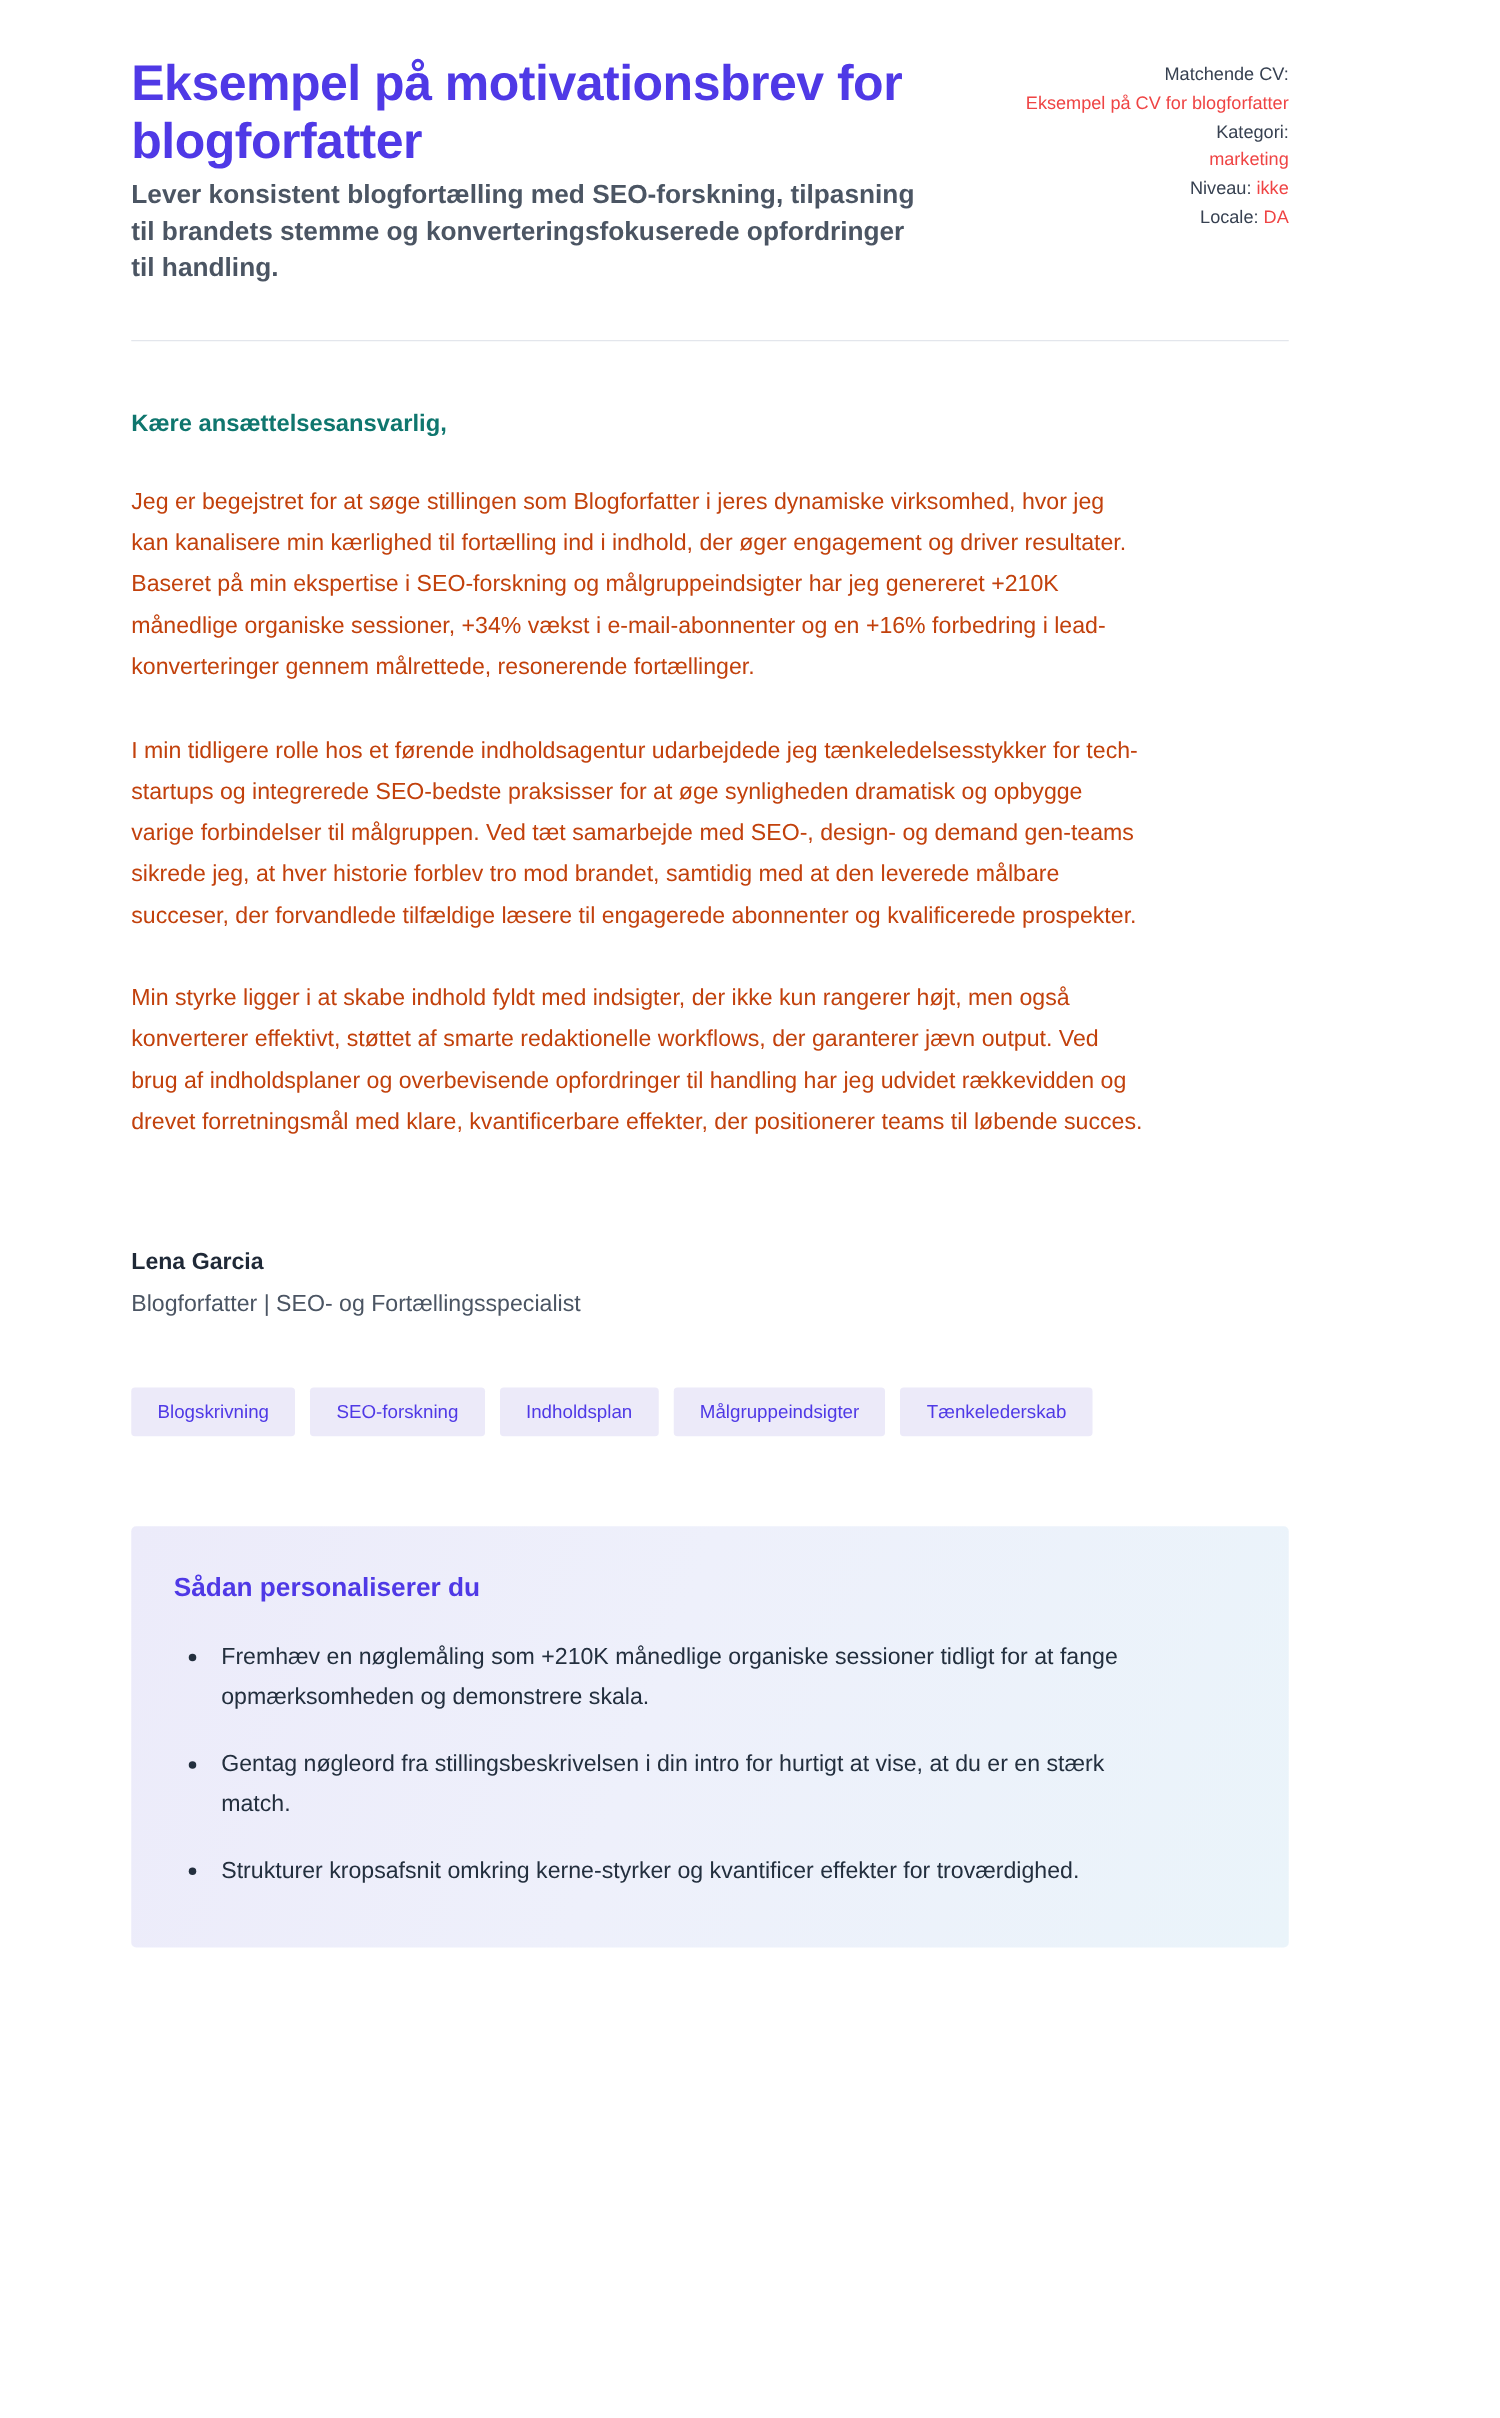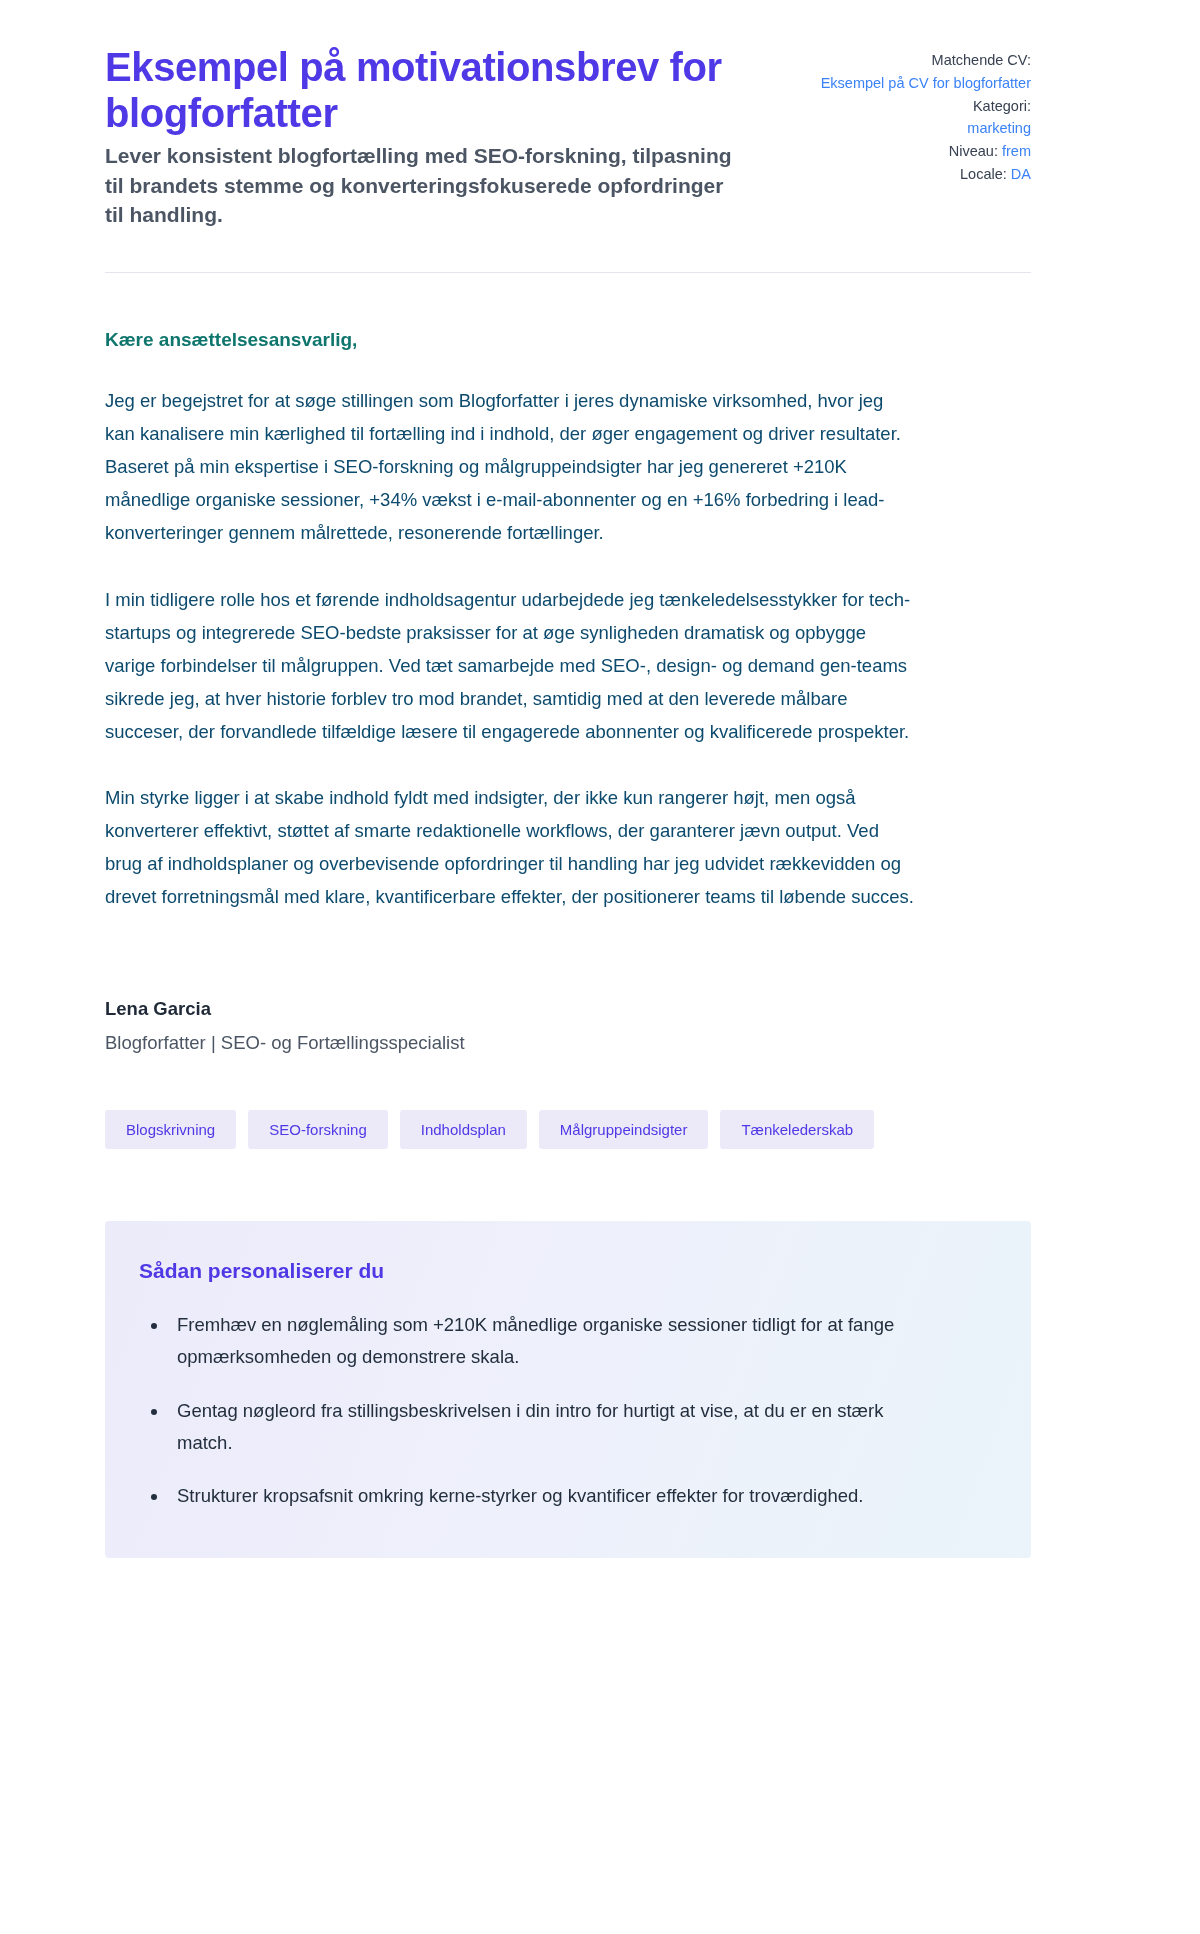--- a/index.html
+++ b/index.html
@@ -57,37 +57,37 @@
     font-size: 14.5px;
     line-height: 1.5;
     color: #6b7280;
     padding-top: 6px;
   }
   .header-meta .meta-row { margin-bottom: 1px; }
   .header-meta .meta-label {
     font-weight: 400;
     color: #374151;
   }
-  .header-meta .meta-value { color: #3b82f6; }
+  .header-meta .meta-value { color: #ef4444; }
 
   
   .letter { padding-top: 56px; }
 
   .salutation {
     margin: 0 0 34px 0;
     font-size: 19px;
     font-weight: 700;
     color: #0f766e;
   }
 
   .letter p.body-par {
     margin: 0 0 34px 0;
     font-size: 18.5px;
     line-height: 1.78;
-    color: #0c4a6e;
+    color: #c2410c;
     max-width: 812px;
   }
 
   
   .signature { margin-top: 84px; }
   .sig-name {
     margin: 0 0 12px 0;
     font-size: 18.5px;
     font-weight: 700;
     color: #1f2937;
@@ -161,21 +161,21 @@
         <span class="meta-value">Eksempel på CV for blogforfatter</span>
       </div>
       <div class="meta-row">
         <span class="meta-label">Kategori:</span>
       </div>
       <div class="meta-row">
         <span class="meta-value">marketing</span>
       </div>
       <div class="meta-row">
         <span class="meta-label">Niveau:</span>
-        <span class="meta-value">frem</span>
+        <span class="meta-value">ikke</span>
       </div>
       <div class="meta-row">
         <span class="meta-label">Locale:</span>
         <span class="meta-value">DA</span>
       </div>
     </div>
   </div>
 
   <div class="letter">
     <p class="salutation">Kære ansættelsesansvarlig,</p>

